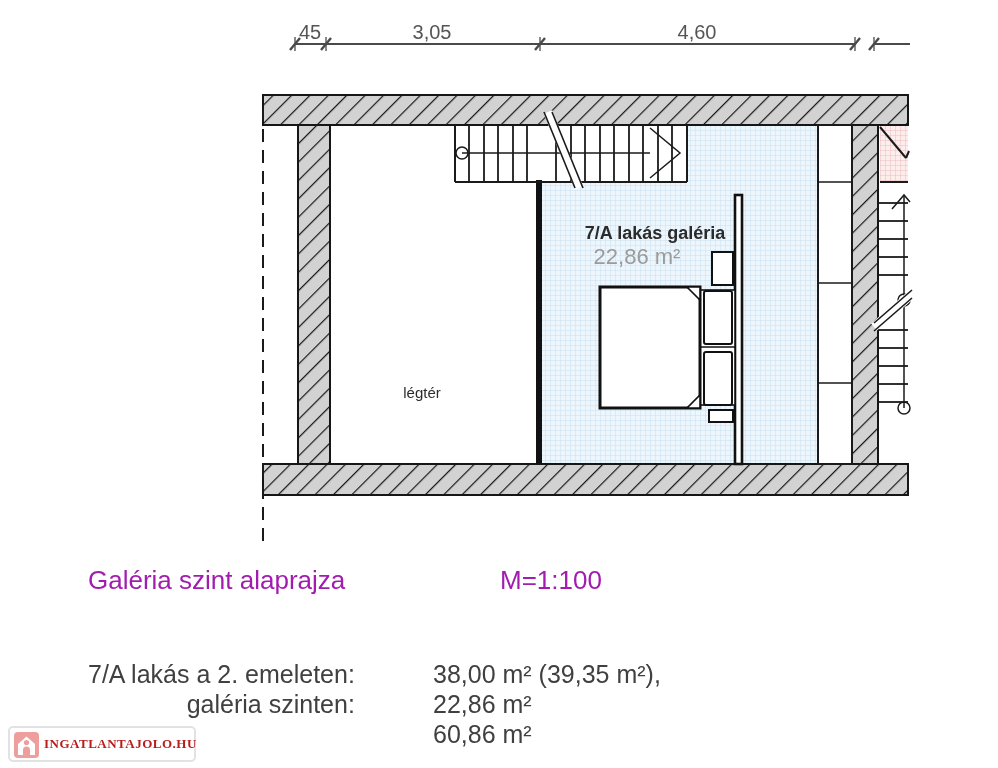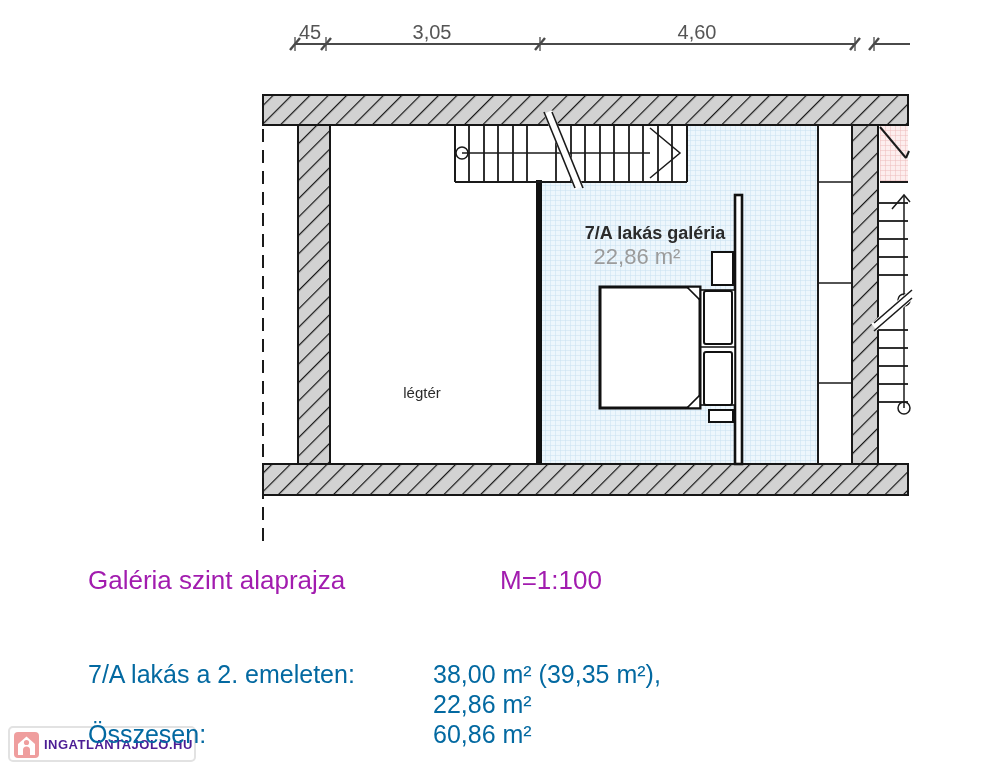--- a/index.html
+++ b/index.html
@@ -1,28 +1,28 @@
 <!DOCTYPE html>
 <html><head>
 <meta charset="utf-8">
 <style>
   html,body{margin:0;padding:0;background:#ffffff;}
   body{width:998px;height:768px;position:relative;font-family:"Liberation Sans",sans-serif;overflow:hidden;}
   .plan-svg{position:absolute;left:0;top:0;}
   .caption{position:absolute;top:565px;font-size:26px;color:#a21caf;white-space:nowrap;z-index:2;}
   .caption.title{left:88px;}
   .caption.scale{left:500px;}
-  .area-table{position:absolute;left:88px;top:659px;font-size:25px;color:#0369a1;z-index:2;}
+  .area-table{position:absolute;left:88px;top:659px;font-size:25px;color:#404040;z-index:2;text-align:right;}
   .area-row{position:relative;height:30px;line-height:30px;white-space:nowrap;}
   .area-row .val{position:absolute;left:345px;top:0;}
   .watermark{position:absolute;left:8px;top:726px;width:188px;height:36px;border:2px solid #e2e2e2;
              border-radius:5px;background:rgba(255,255,255,0.55);display:flex;align-items:center;
              z-index:1;box-sizing:border-box;}
-  .watermark .wm-text{font-size:13px;font-weight:bold;letter-spacing:0.5px;color:#4c1d95;
-             margin-left:5px;white-space:nowrap;}
+  .watermark .wm-text{font-size:13px;font-weight:bold;letter-spacing:0.5px;color:#b91c1c;
+             margin-left:5px;white-space:nowrap;font-family:Liberation Serif, serif;}
   .watermark .wm-icon{margin-left:4px;flex:0 0 auto;}
   text{font-family:"Liberation Sans",sans-serif;}
 </style>
 </head>
 <body>
 
 <svg class="plan-svg" width="998" height="556" viewBox="0 0 998 556">
   <defs>
     <pattern id="hatch" patternUnits="userSpaceOnUse" width="13" height="13" patternTransform="rotate(45)">
       <rect x="0" y="0" width="13" height="13" fill="#d2d2d2"></rect>
@@ -185,19 +185,19 @@
   </svg>
   <span class="wm-text">INGATLANTAJOLO.HU</span>
 </div>
 
 <div class="area-table">
   <div class="area-row">
     <span>7/A lakás a 2. emeleten:</span>
     <span class="val">38,00 m² (39,35 m²),</span>
   </div>
   <div class="area-row">
+    <span>galéria szinten:</span>
     <span class="val">22,86 m²</span>
   </div>
   <div class="area-row">
-    <span>Összesen:</span>
     <span class="val">60,86 m²</span>
   </div>
 </div>
 
 </body></html>

